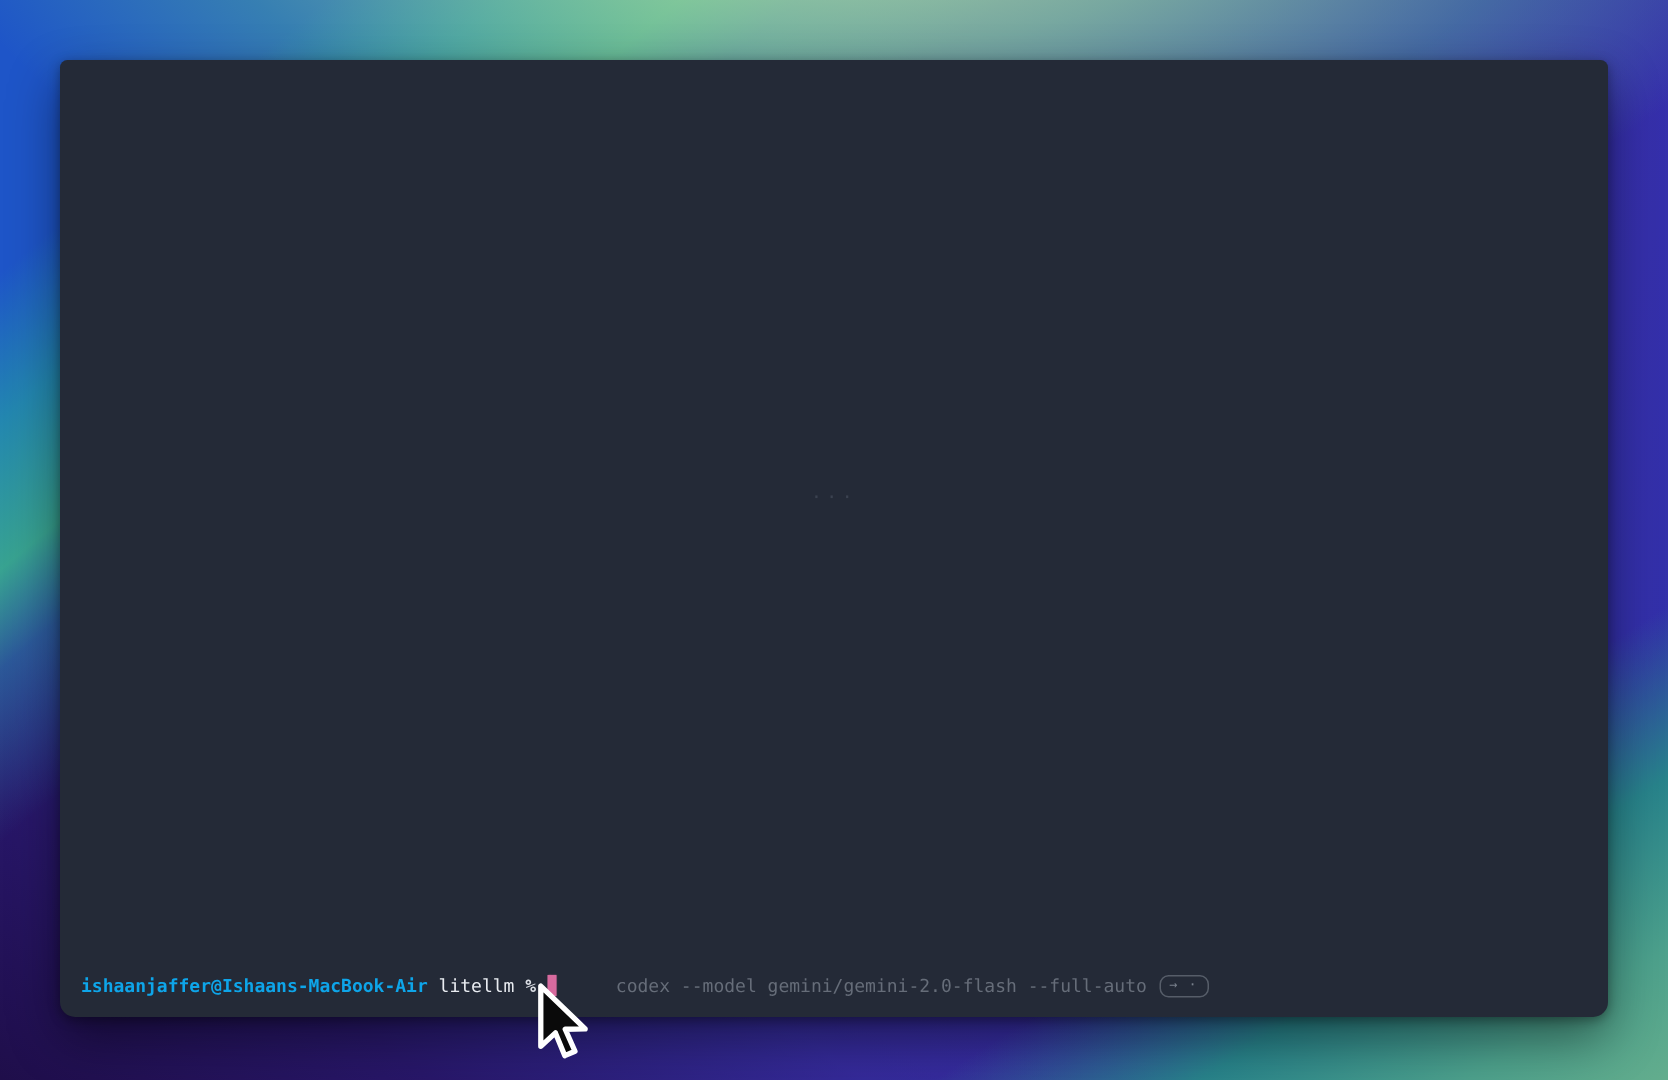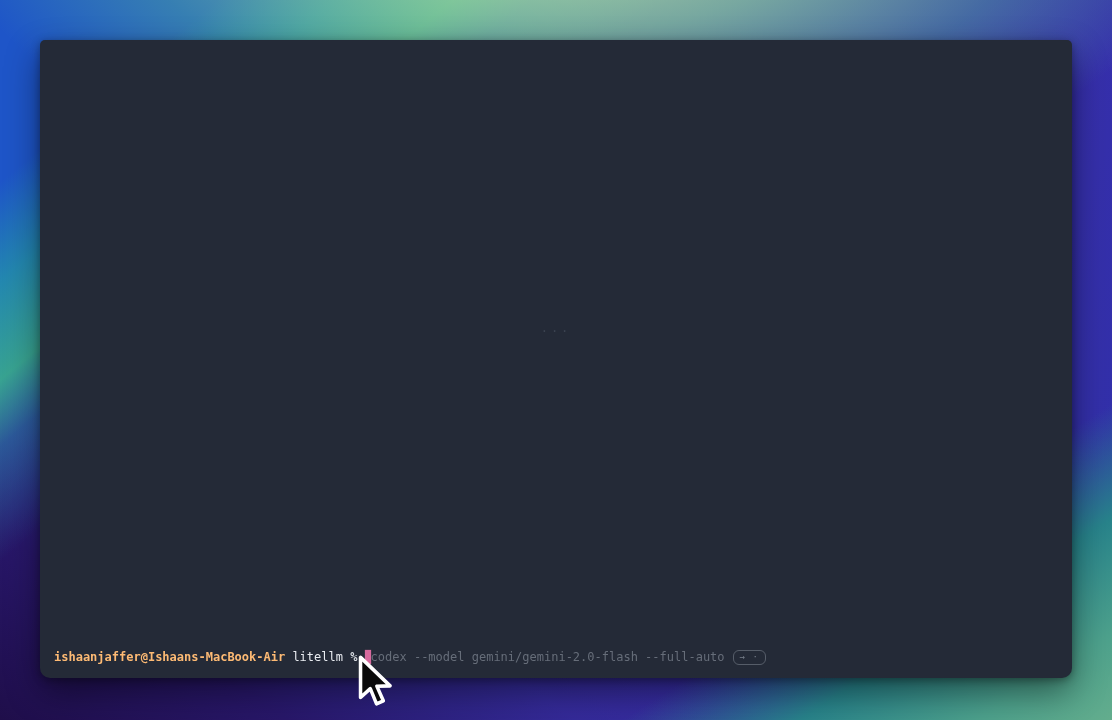--- a/index.html
+++ b/index.html
@@ -67,30 +67,30 @@
   .prompt-line {
     position: absolute;
     left: 14px; right: 14px; bottom: 13px;
     height: 16px;
     display: flex;
     align-items: center;
     font-size: 12px;
     line-height: 16px;
     white-space: pre;
   }
-  .prompt-user  { color: #fdba74; font-weight: 600; }
+  .prompt-user  { color: #0ea5e9; font-weight: 600; }
   .prompt-dir   { color: #e9ecf1; font-weight: 400; margin-left: 7.2px; }
   .prompt-sym   { color: #d9dde3; font-weight: 600; margin-left: 7.2px; margin-right: 7.2px; }
   .cursor-beam {
     display: inline-block;
     width: 6px; height: 14px;
     background: #d76a9e;
     box-shadow: 0 0 1px rgba(215,106,158,0.8);
   }
-  .suggestion { color: #666d79; }
+  .suggestion { color: #666d79; margin-left: 40px; }
   .key-hint-badge {
     display: inline-flex;
     align-items: center;
     justify-content: center;
     margin-left: 8px;
     height: 15px;
     padding: 0 6px;
     border: 1px solid #565d69;
     border-radius: 6px;
     color: #79818d;

